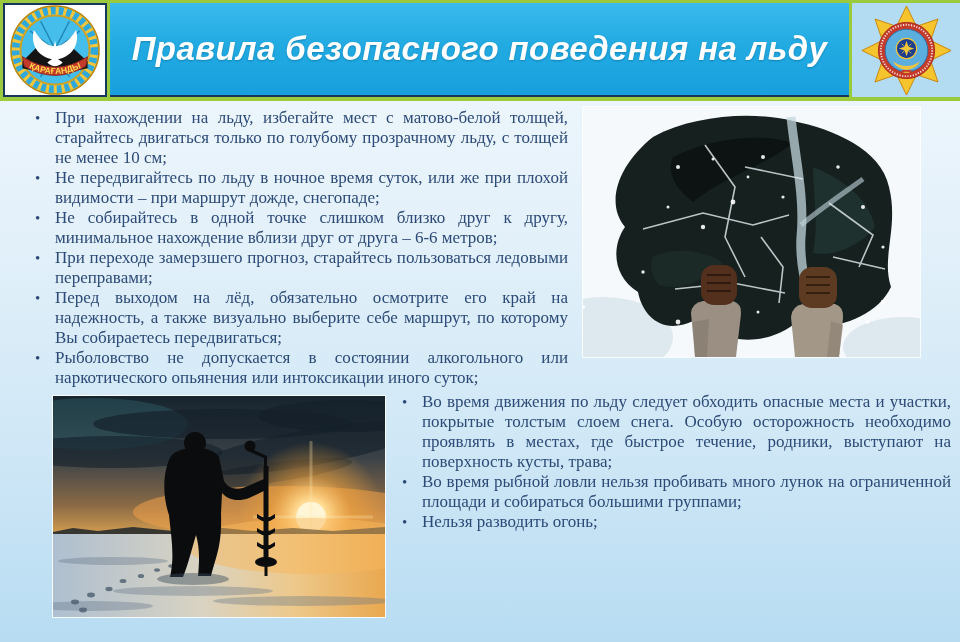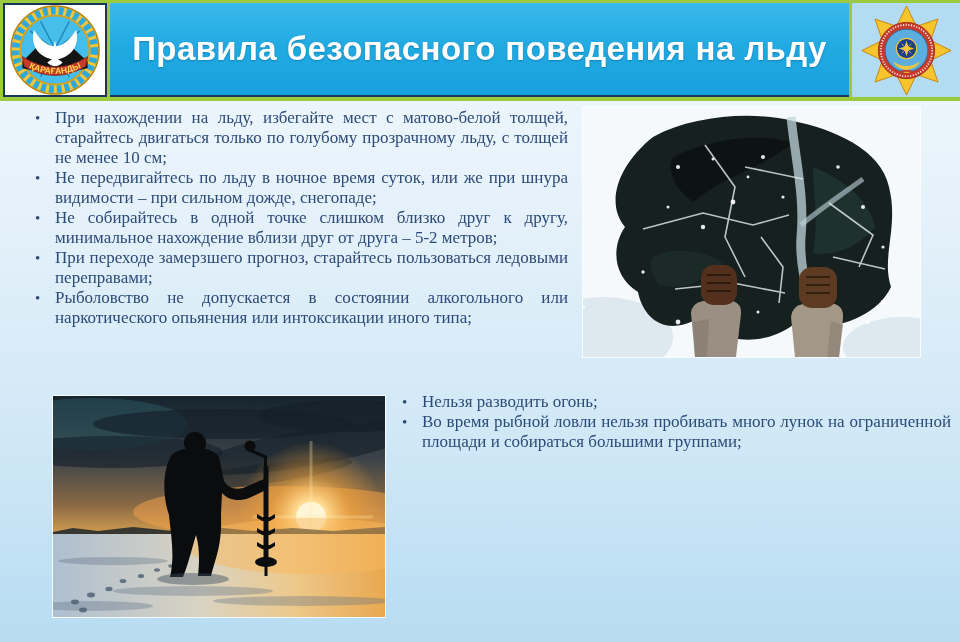--- a/index.html
+++ b/index.html
@@ -12,21 +12,21 @@
   .header{position:absolute;left:0;top:0;width:960px;height:101px;background:#9BCB3C;}
   .logo-box{
     position:absolute;left:3px;top:3px;width:104px;height:94px;
     background:#fff;border:2px solid #17365D;box-sizing:border-box;
     display:flex;align-items:center;justify-content:center;
   }
   .banner{
     position:absolute;left:110px;top:3px;width:739px;height:94px;
     background:linear-gradient(180deg,#3ABAED 0%,#22ABE2 45%,#17A0DD 100%);
     border-bottom:2px solid #17365D;box-sizing:border-box;
-    display:flex;align-items:center;justify-content:center;
+    display:flex;align-items:center;justify-content:center;font-style:italic;
   }
   .banner h1{
     margin:0;font-family:"Liberation Sans",sans-serif;font-weight:bold;
     font-size:33px;color:#fff;letter-spacing:.4px;white-space:nowrap;
     text-shadow:0 1px 2px rgba(0,60,100,.35);
   }
   .right-panel{
     position:absolute;left:852px;top:3px;width:108px;height:94px;background:#B3DBF1;
     display:flex;align-items:center;justify-content:center;
   }
@@ -94,24 +94,25 @@
         <rect x="43" y="68" width="10" height="5.5" rx="1" fill="#C43B2B"></rect>
         <path d="M45,70.5 L51,70.5" stroke="#F2C63C" stroke-width="1"></path>
       </svg>
     </div>
   </div>
 
   <div class="content">
 
     <ul class="rules left-rules">
         <li>При нахождении на льду, избегайте мест с матово-белой толщей, старайтесь двигаться только по голубому прозрачному льду, с толщей не менее 10 см;</li>
-        <li>Не передвигайтесь по льду в ночное время суток, или же при шнура видимости – при сильном дожде, снегопаде;</li>
-        <li>Не собирайтесь в одной точке слишком близко друг к другу, минимальное нахождение вблизи друг от друга – 5-2 метров;</li>
+        <li>Не передвигайтесь по льду в ночное время суток, или же при плохой видимости – при маршрут дожде, снегопаде;</li>
+        <li>Не собирайтесь в одной точке слишком близко друг к другу, минимальное нахождение вблизи друг от друга – 6-6 метров;</li>
         <li>При переходе замерзшего прогноз, старайтесь пользоваться ледовыми переправами;</li>
-        <li>Рыболовство не допускается в состоянии алкогольного или наркотического опьянения или интоксикации иного типа;</li>
+        <li>Перед выходом на лёд, обязательно осмотрите его край на надежность, а также визуально выберите себе маршрут, по которому Вы собираетесь передвигаться;</li>
+        <li>Рыболовство не допускается в состоянии алкогольного или наркотического опьянения или интоксикации иного суток;</li>
       </ul>
 
     <div class="photo ice-photo">
       <svg viewBox="0 0 337 250" width="337" height="250" preserveAspectRatio="none" aria-hidden="true">
         <rect width="337" height="250" fill="#f6f9fb"></rect>
         <ellipse cx="20" cy="230" rx="70" ry="40" fill="#dde8ef"></ellipse>
         <ellipse cx="320" cy="240" rx="60" ry="30" fill="#dde8ef"></ellipse>
         <path d="M70,30 C110,8 170,4 210,14 C250,22 298,42 306,80 C316,120 298,150 308,180 C294,210 250,226 210,218 C180,240 140,236 110,214 C80,228 60,210 55,185 C30,170 28,140 42,120 C22,96 35,58 70,30 Z" fill="#15201f"></path>
         <path d="M90,50 C130,30 180,26 210,36 C180,60 140,70 110,95 C90,80 84,64 90,50 Z" fill="#0a100f" opacity=".8"></path>
         <path d="M230,60 C260,72 286,92 292,120 C276,140 250,150 230,146 C236,116 230,88 230,60 Z" fill="#27403c" opacity=".55"></path>
@@ -224,17 +225,18 @@
           <path d="M204,132 q9,7 18,0 l0,4 q-9,7 -18,0 Z"></path>
           <path d="M204,146 q9,7 18,0 l0,4 q-9,7 -18,0 Z"></path>
           <ellipse cx="213" cy="166" rx="11" ry="5"></ellipse>
           <rect x="211.5" y="166" width="3" height="14"></rect>
         </g>
         <ellipse cx="140" cy="183" rx="36" ry="6" fill="#3a4c5c" opacity=".45"></ellipse>
       </svg>
     </div>
 
     <ul class="rules right-rules">
+        <li>Во время движения по льду следует обходить опасные места и участки, покрытые толстым слоем снега. Особую осторожность необходимо проявлять в местах, где быстрое течение, родники, выступают на поверхность кусты, трава;</li>
+        <li>Во время рыбной ловли нельзя пробивать много лунок на ограниченной площади и собираться большими группами;</li>
         <li>Нельзя разводить огонь;</li>
-        <li>Во время рыбной ловли нельзя пробивать много лунок на ограниченной площади и собираться большими группами;</li>
       </ul>
   </div>
 </div>
 
 </body></html>

